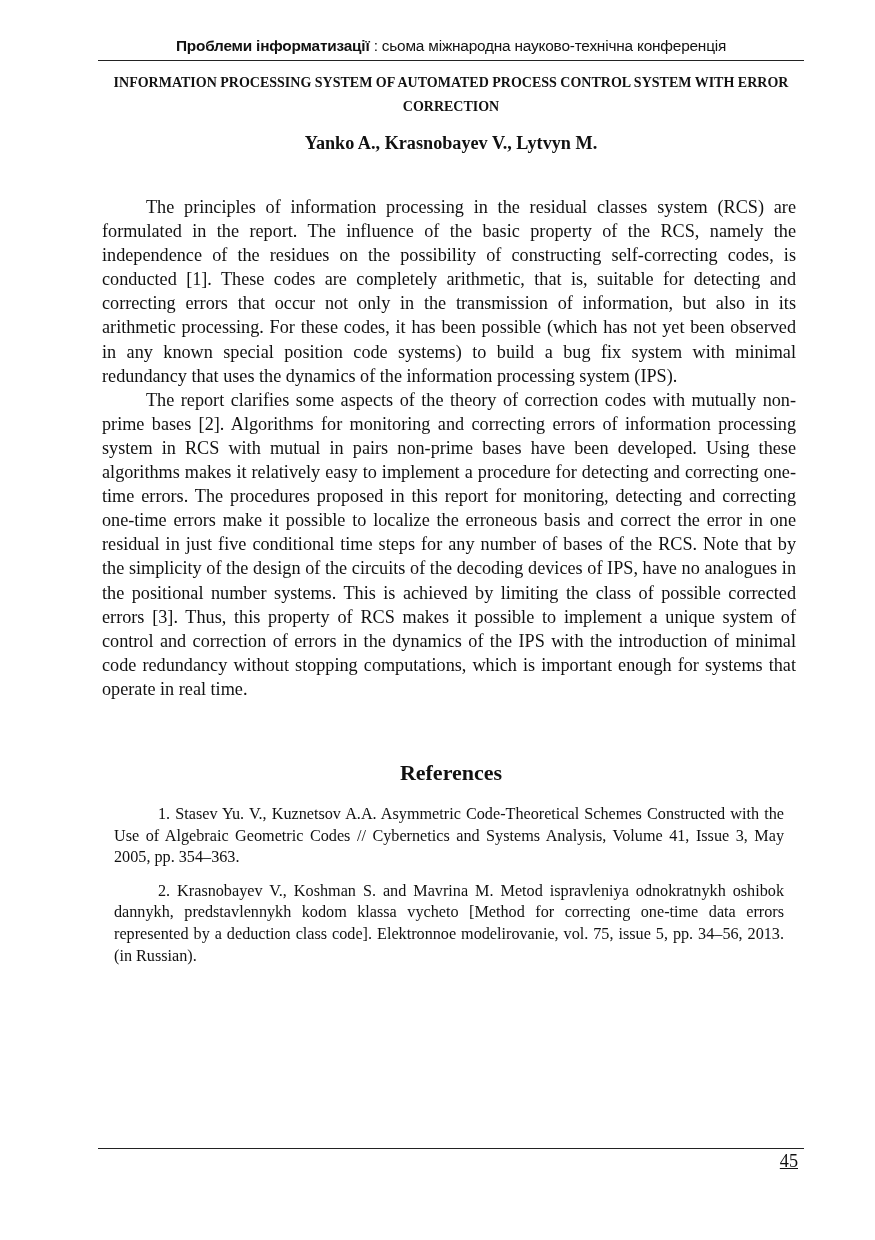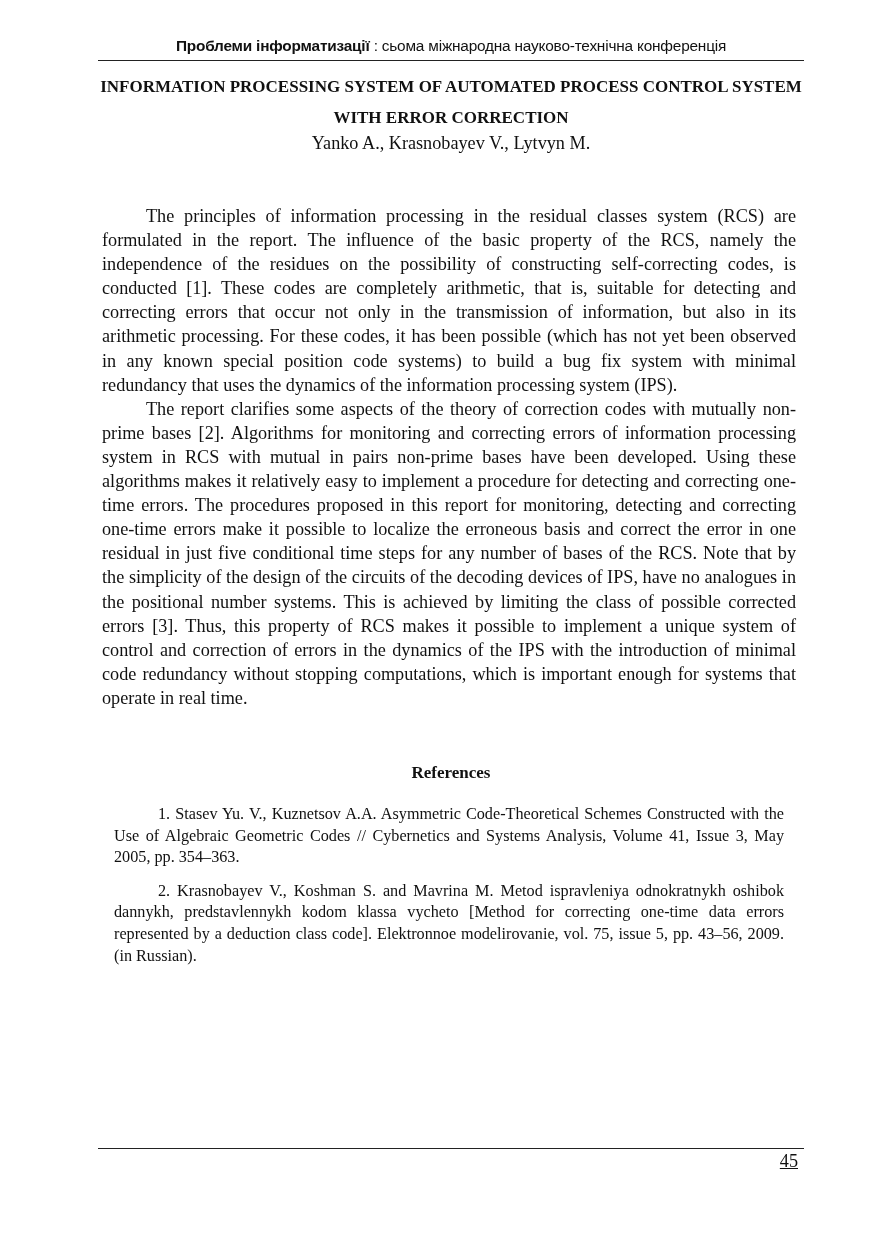--- a/index.html
+++ b/index.html
@@ -7,37 +7,37 @@
     .page { position: absolute; left: 0; top: 0; width: 875px; height: 1240px; border-radius: 14px; }
     .running-head {
       position: absolute; left: 98px; top: 36px; width: 706px;
       text-align: center; font-family: "Liberation Sans", sans-serif;
       font-size: 15.4px; line-height: 20px; letter-spacing: -0.2px; white-space: nowrap;
     }
     .running-head b { font-weight: bold; }
     .head-rule { position: absolute; left: 98px; top: 60px; width: 706px; height: 0; border-top: 1.6px solid #222; }
     .title {
       position: absolute; left: 98px; top: 71px; width: 706px; text-align: center;
-      font-family: "Liberation Serif", serif; font-weight: bold; font-size: 17px; line-height: 31px;
+      font-family: "Liberation Serif", serif; font-weight: bold; font-size: 14px; line-height: 24px;
     }
     .authors, .affiliation {
       position: absolute; left: 98px; width: 706px; text-align: center;
-      font-family: "Liberation Serif", serif; font-size: 18.2px; line-height: 24px; white-space: nowrap;
+      font-family: "Liberation Serif", serif; font-size: 18.2px; line-height: 24px; white-space: nowrap; font-weight: bold;
     }
     .authors { top: 131px; }
     .affiliation { top: 155px; }
     .body-text {
-      position: absolute; left: 102px; top: 204px; width: 694px;
+      position: absolute; left: 102px; top: 195px; width: 694px;
       font-family: "Liberation Serif", serif; font-size: 18.2px; line-height: 24.1px;
       text-align: justify; hyphens: manual;
     }
     .body-text p { margin: 0; text-indent: 44px; }
     .refs-title {
       position: absolute; left: 98px; top: 762px; width: 706px; text-align: center;
-      font-family: "Liberation Serif", serif; font-weight: bold; font-size: 17px; line-height: 22px;
+      font-family: "Liberation Serif", serif; font-weight: bold; font-size: 22px; line-height: 22px;
     }
     .refs {
       position: absolute; left: 102px; top: 792px; width: 694px;
       font-family: "Liberation Serif", serif; font-size: 16.2px; line-height: 21.6px; text-align: justify;
     }
     .refs p { margin: 12px; text-indent: 44px; }
     .foot-rule { position: absolute; left: 98px; top: 1148px; width: 706px; height: 0; border-top: 1px solid #222; }
     .page-number {
       position: absolute; left: 700px; top: 1150px; width: 98px; text-align: right;
       font-family: "Liberation Serif", serif; font-size: 18.2px; line-height: 22px; text-decoration: underline;
@@ -54,18 +54,18 @@
   <div class="authors">Yanko A., Krasnobayev V., Lytvyn M.</div>
 
   <div class="body-text">
     <p>The principles of information processing in the residual classes system (RCS) are formulated in the report. The influence of the basic property of the RCS, namely the independence of the residues on the possibility of constructing self-correcting codes, is conducted [1]. These codes are completely arithmetic, that is, suitable for detecting and correcting errors that occur not only in the transmission of information, but also in its arithmetic processing. For these codes, it has been possible (which has not yet been observed in any known special position code sys­tems) to build a bug fix system with minimal redundancy that uses the dynamics of the information processing system (IPS).</p>
     <p>The report clarifies some aspects of the theory of correction codes with mutu­ally non-prime bases [2]. Algorithms for monitoring and correcting errors of in­formation processing system in RCS with mutual in pairs non-prime bases have been developed. Using these algorithms makes it relatively easy to implement a procedure for detecting and correcting one-time errors. The procedures proposed in this report for monitoring, detecting and correcting one-time errors make it possi­ble to localize the erroneous basis and correct the error in one residual in just five conditional time steps for any number of bases of the RCS. Note that by the sim­plicity of the design of the circuits of the decoding devices of IPS, have no ana­logues in the positional number systems. This is achieved by limiting the class of possible corrected errors [3]. Thus, this property of RCS makes it possible to im­plement a unique system of control and correction of errors in the dynamics of the IPS with the introduction of minimal code redundancy without stopping computa­tions, which is important enough for systems that operate in real time.</p>
   </div>
 
   <div class="refs-title">References</div>
   <div class="refs">
     <p>1. Stasev Yu. V., Kuznetsov A.A. Asymmetric Code-Theoretical Schemes Constructed with the Use of Algebraic Geometric Codes // Cybernetics and Systems Analysis, Volume 41, Issue 3, May 2005, pp. 354–363.</p>
-    <p>2. Krasnobayev V., Koshman S. and Mavrina M. Metod ispravleniya odnokratnykh oshibok dannykh, predstavlennykh kodom klassa vycheto [Method for correcting one-time data errors represented by a deduction class code]. Elektronnoe modelirovanie, vol. 75, issue 5, pp. 43–56, 2009. (in Russian).</p>
+    <p>2. Krasnobayev V., Koshman S. and Mavrina M. Metod ispravleniya odnokratnykh oshibok dannykh, predstavlennykh kodom klassa vycheto [Method for correcting one-time data errors represented by a deduction class code]. Elektronnoe modelirovanie, vol. 75, issue 5, pp. 34–56, 2013. (in Russian).</p>
   </div>
 
   <div class="foot-rule"></div>
   <div class="page-number">45</div>
 </div>
 
 </body></html>

